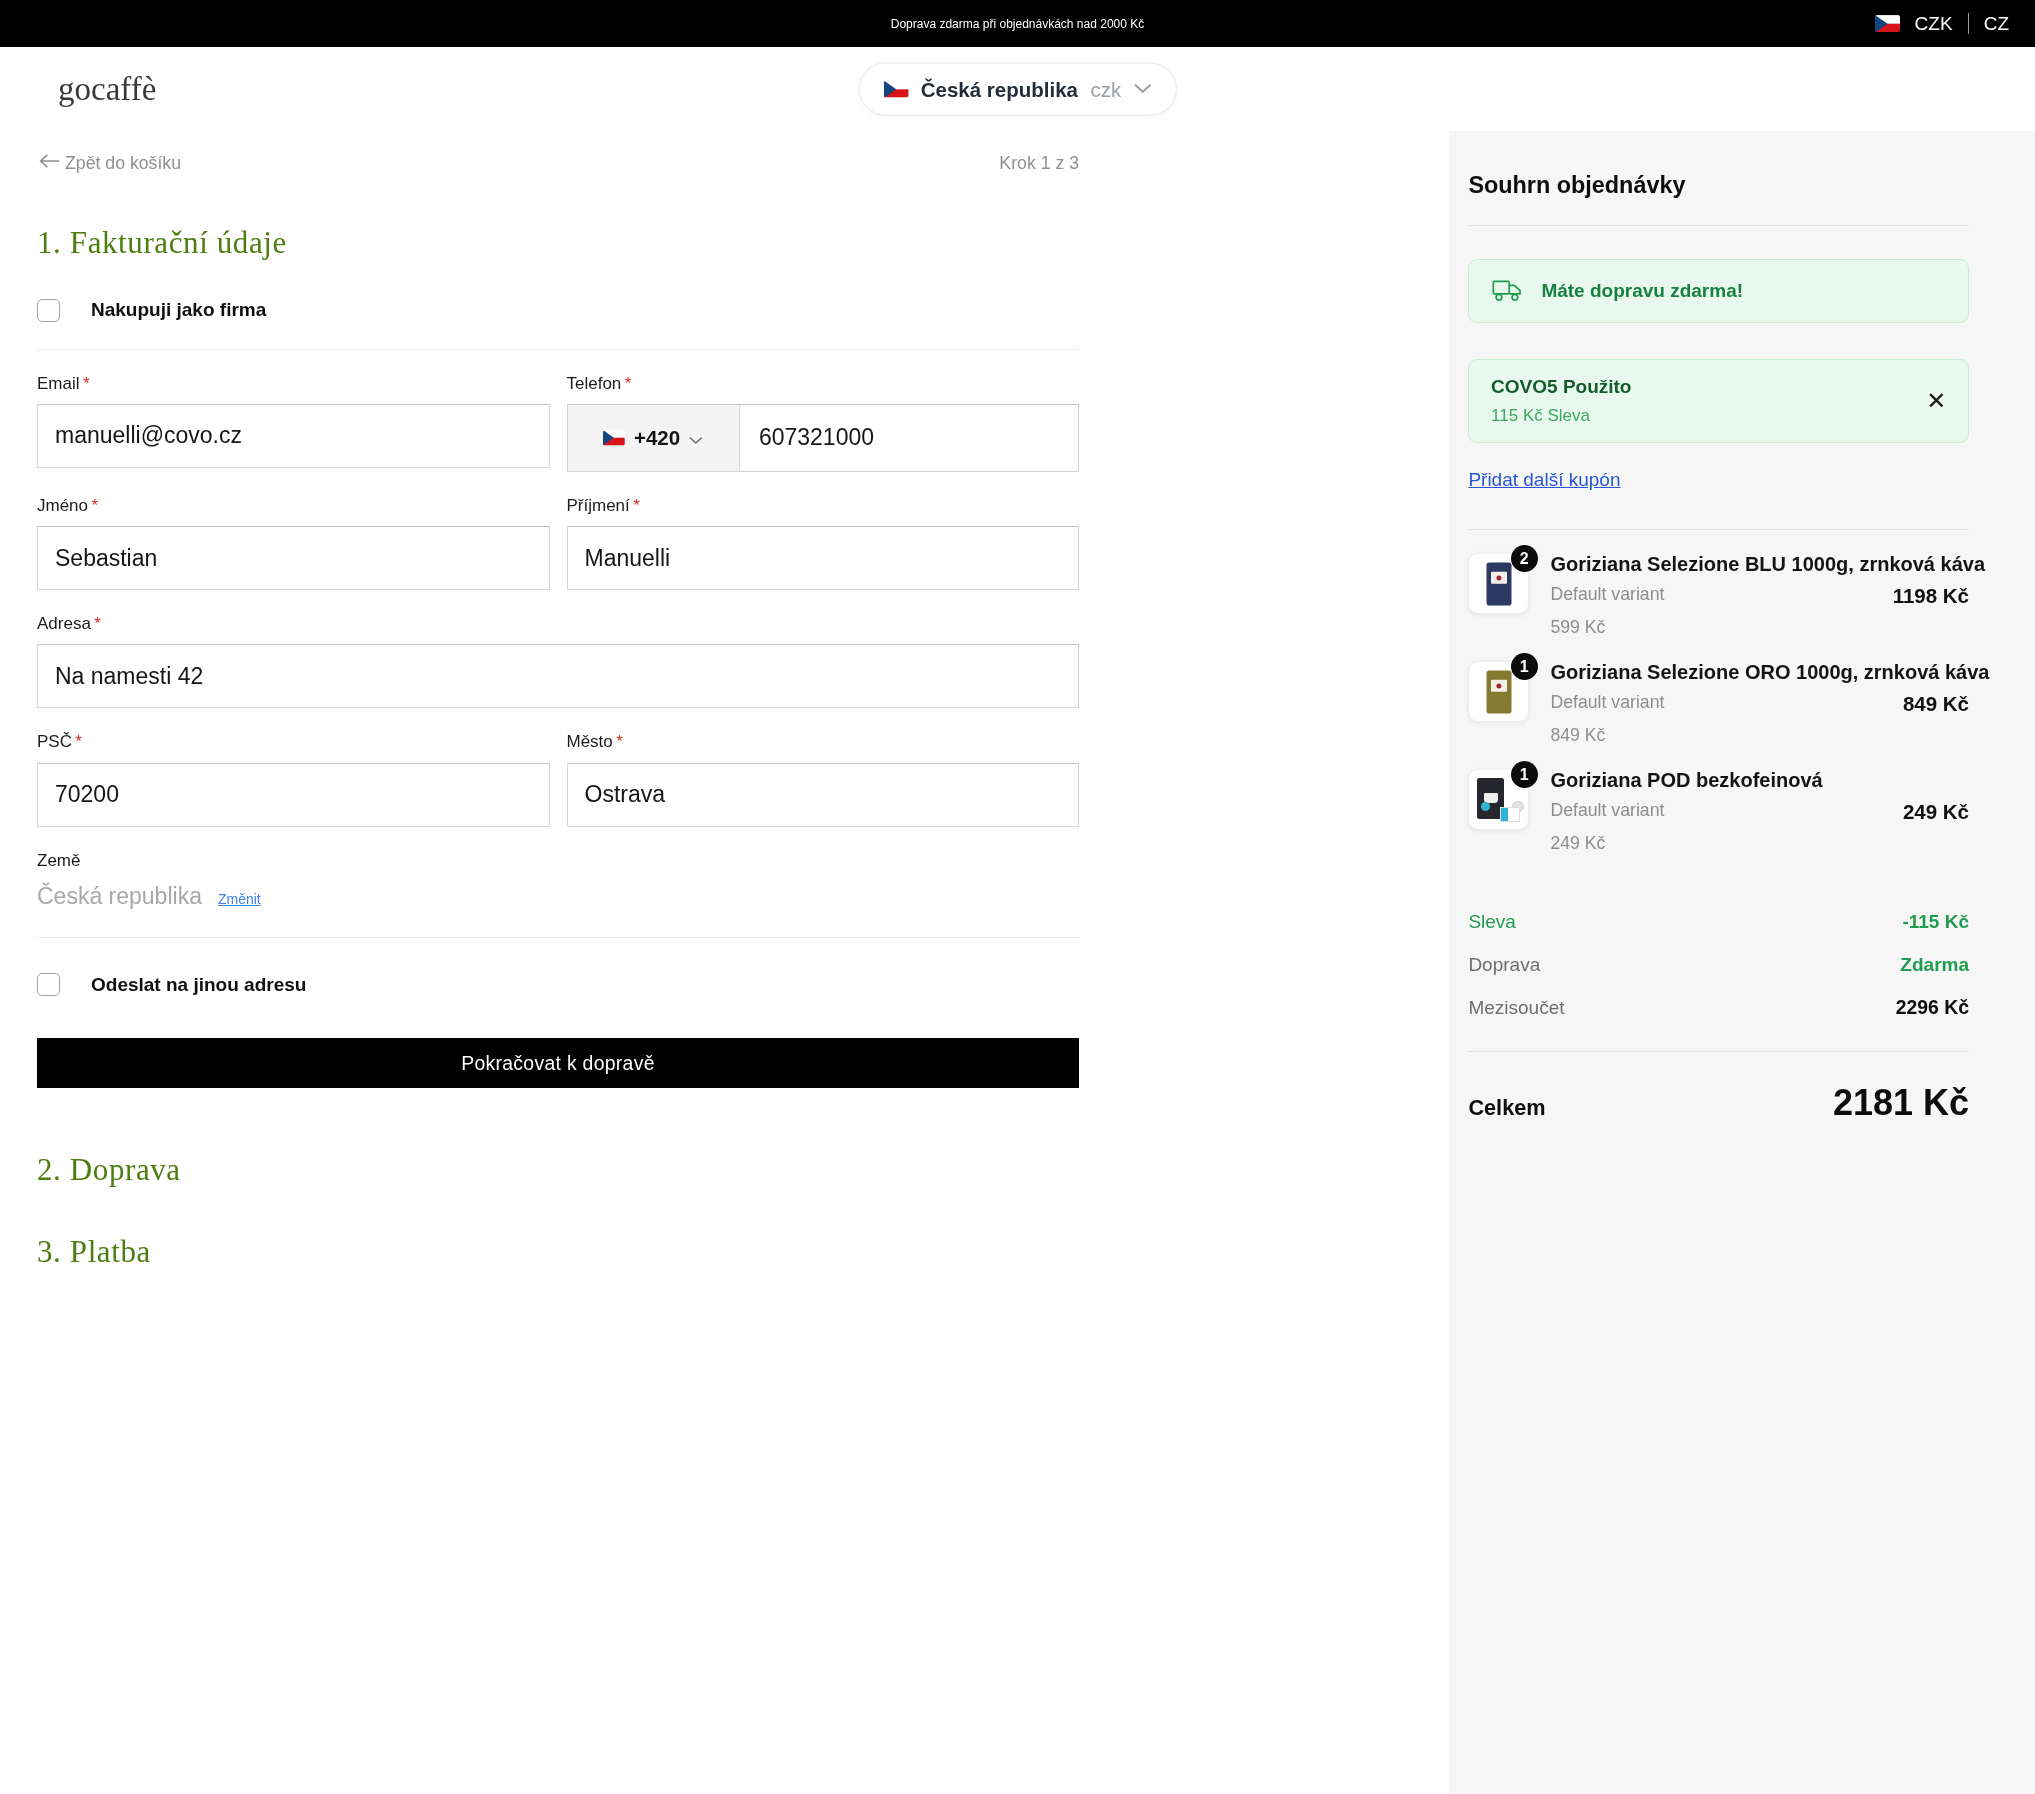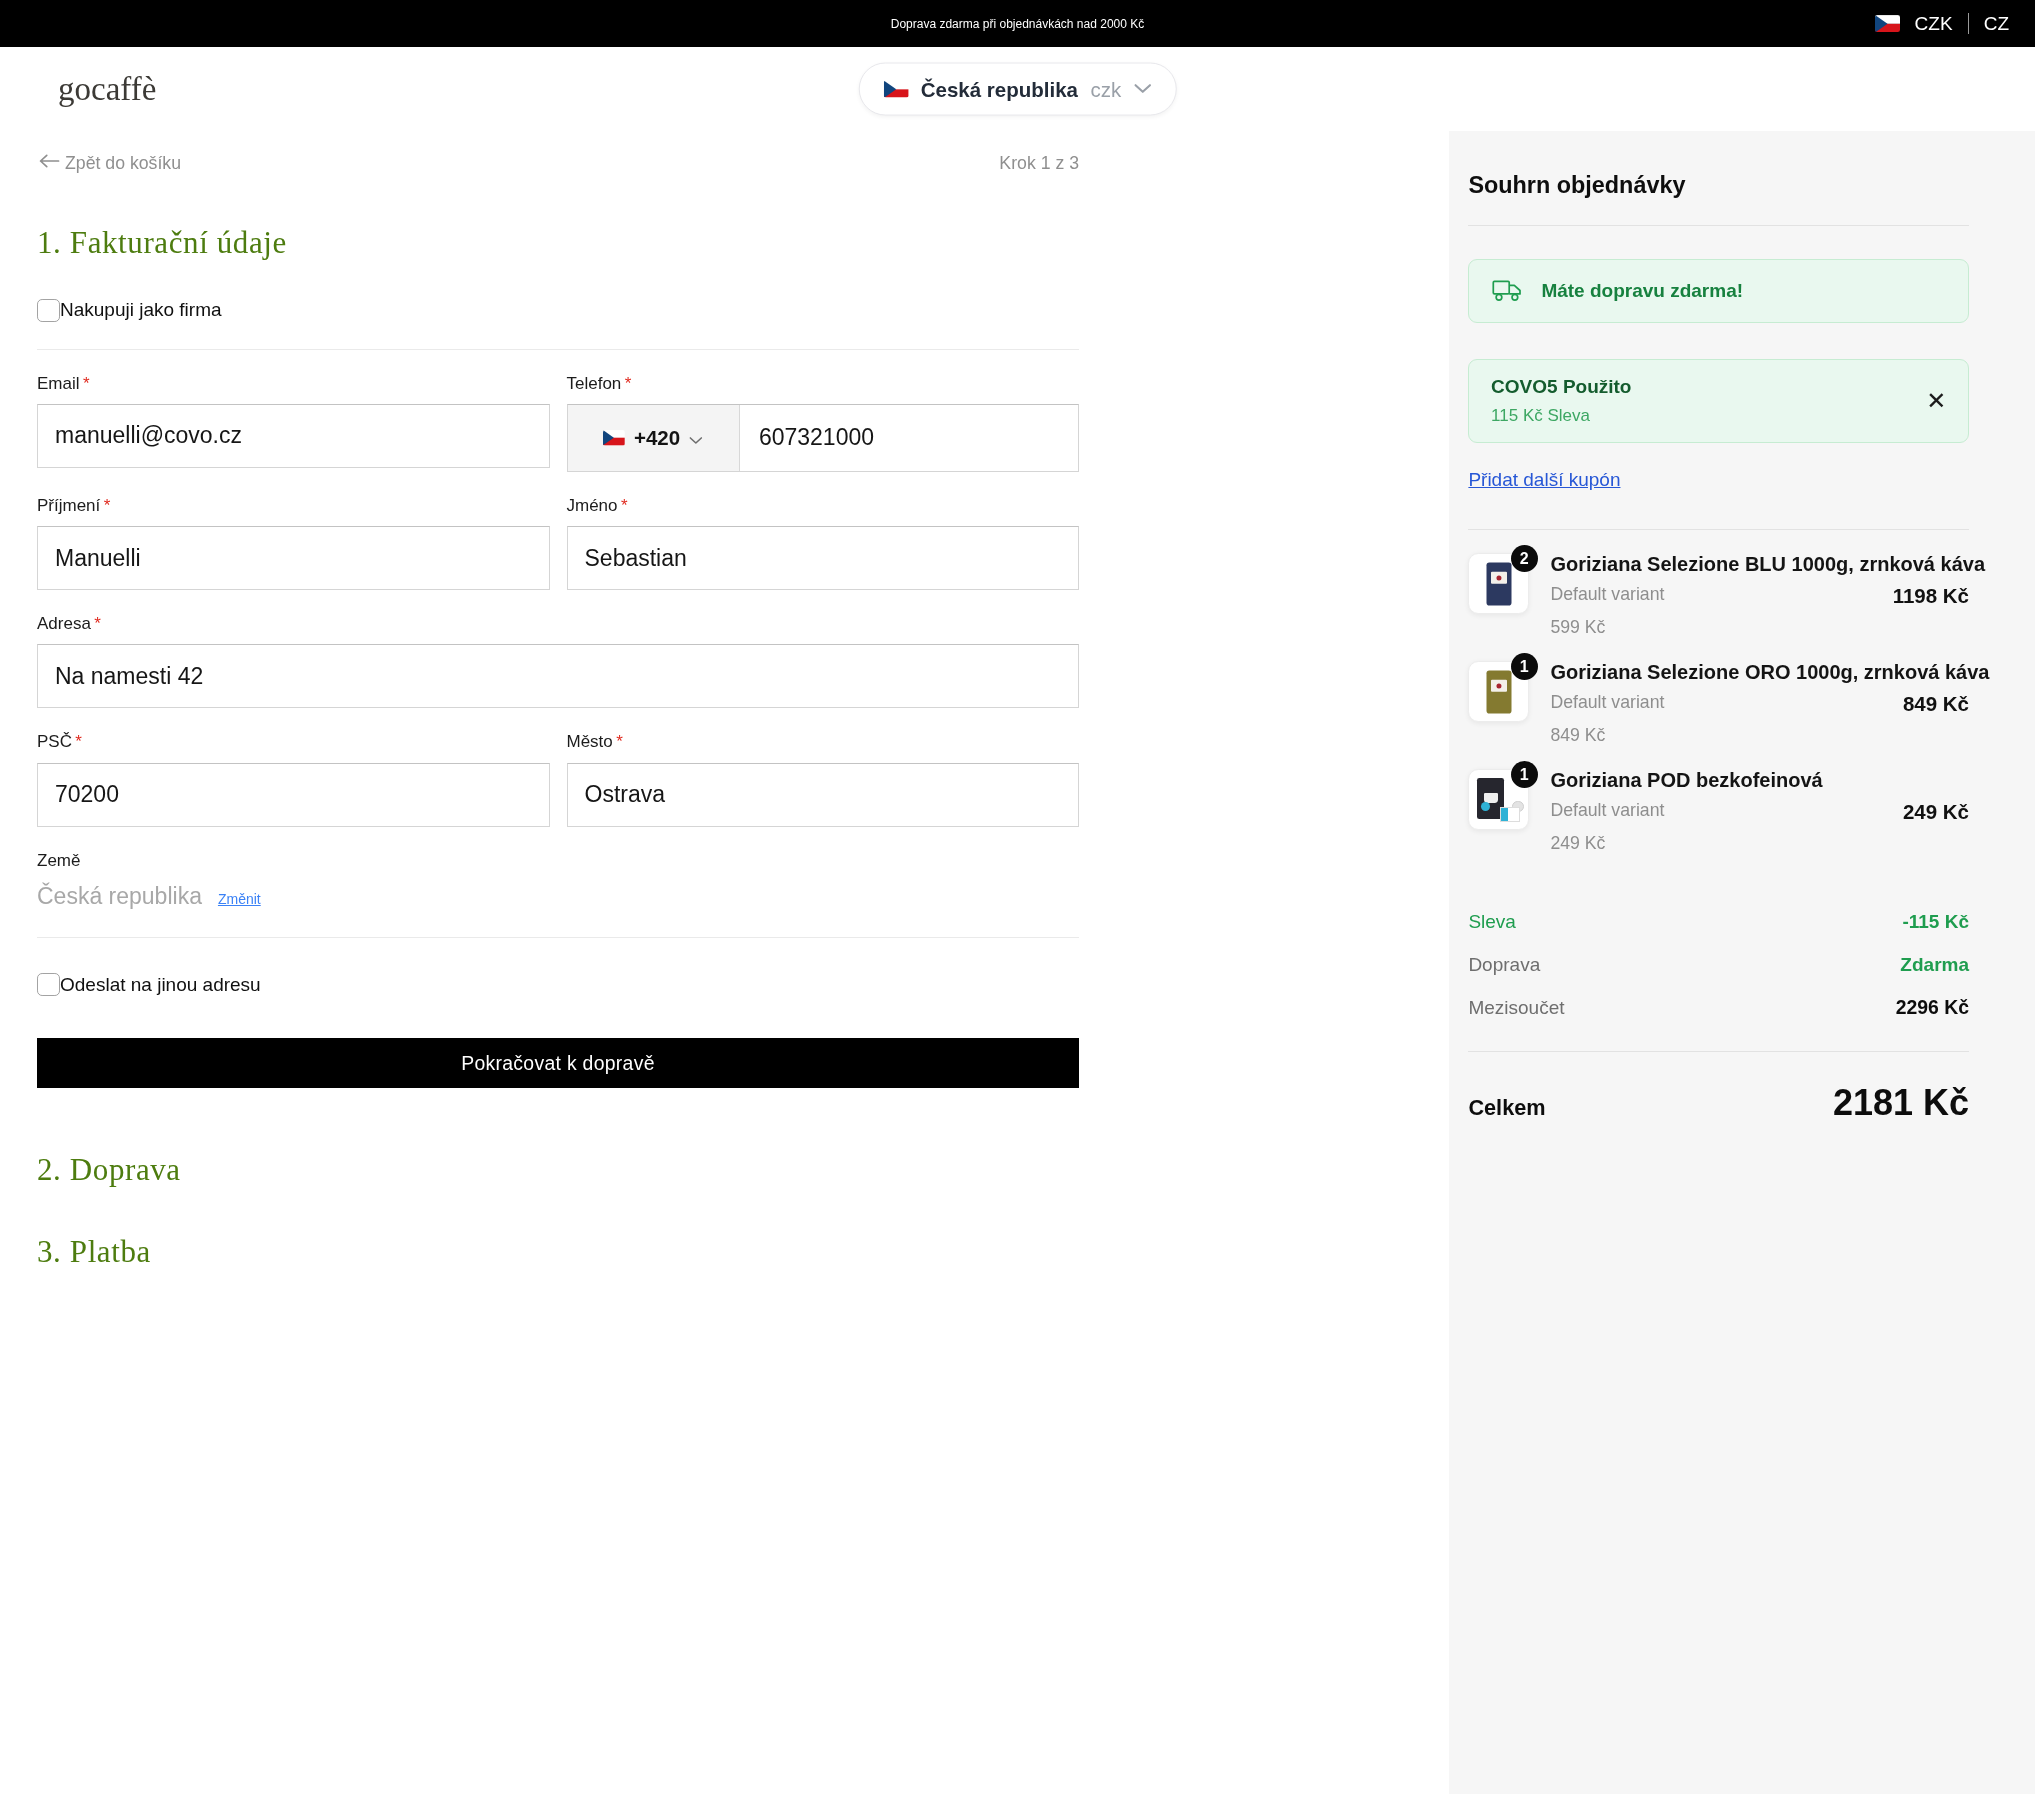--- a/index.html
+++ b/index.html
@@ -30,21 +30,21 @@
 
   .crumbs{margin-top:20.5px;display:flex;justify-content:space-between;align-items:center;color:#8f8f8f;font-size:17.7px;}
   .back{display:flex;align-items:center;gap:4px;color:#8f8f8f;cursor:pointer;}
 
   .section-h{font-family:"Liberation Serif","DejaVu Serif",serif;font-weight:400;font-size:31px;
         color:#4d7c0f;letter-spacing:0.6px;margin:0;}
   .h-billing{margin-top:50px;}
   .h-shipping{margin-top:64px;}
   .h-payment{margin-top:46px;}
 
-  .chk-row{display:flex;align-items:center;gap:0;font-size:19px;color:#101010;}
+  .chk-row{display:flex;align-items:center;gap:31px;font-size:19px;color:#101010;font-weight:bold;}
   .chk-company{margin-top:38px;}
   .chk-ship{margin-top:35px;}
   .chk{width:23px;height:23px;border:1.7px solid #a3a3a3;border-radius:5.1px;background:#fff;box-sizing:border-box;flex:none;cursor:pointer;}
 
   .hr{height:1.1px;background:#eaeaea;margin-top:27px;}
 
   .grid2{display:grid;grid-template-columns:1fr 1fr;column-gap:17px;}
   .field{margin-top:24px;}
   .flabel{font-size:17px;color:#1c1c1c;}
   .req{color:#e02b20;margin-left:3.4px;}
@@ -206,26 +206,26 @@
                   <svg width="13.7" height="8.5" viewBox="0 0 30 18">
                       <polyline points="3,4 15,15 27,4" stroke="#6e6e6e" stroke-width="3.5" fill="none" stroke-linecap="round" stroke-linejoin="round"></polyline>
                     </svg>
                 </span>
               </div>
               <input class="phone-input" type="text" value="607321000" style="">
             </div>
           </div>
 
           <div class="field">
+            <div class="flabel"><span>Jméno</span><span class="req">*</span></div>
+            <input class="tinput" type="text" value="Sebastian" style="">
+          </div>
+          <div class="field">
             <div class="flabel"><span>Příjmení</span><span class="req">*</span></div>
             <input class="tinput" type="text" value="Manuelli" style="">
-          </div>
-          <div class="field">
-            <div class="flabel"><span>Jméno</span><span class="req">*</span></div>
-            <input class="tinput" type="text" value="Sebastian" style="">
           </div>
         </div>
 
         <div class="field">
           <div class="flabel"><span>Adresa</span><span class="req">*</span></div>
           <input class="tinput" type="text" value="Na namesti 42" style="">
         </div>
 
         <div class="grid2">
           <div class="field">

